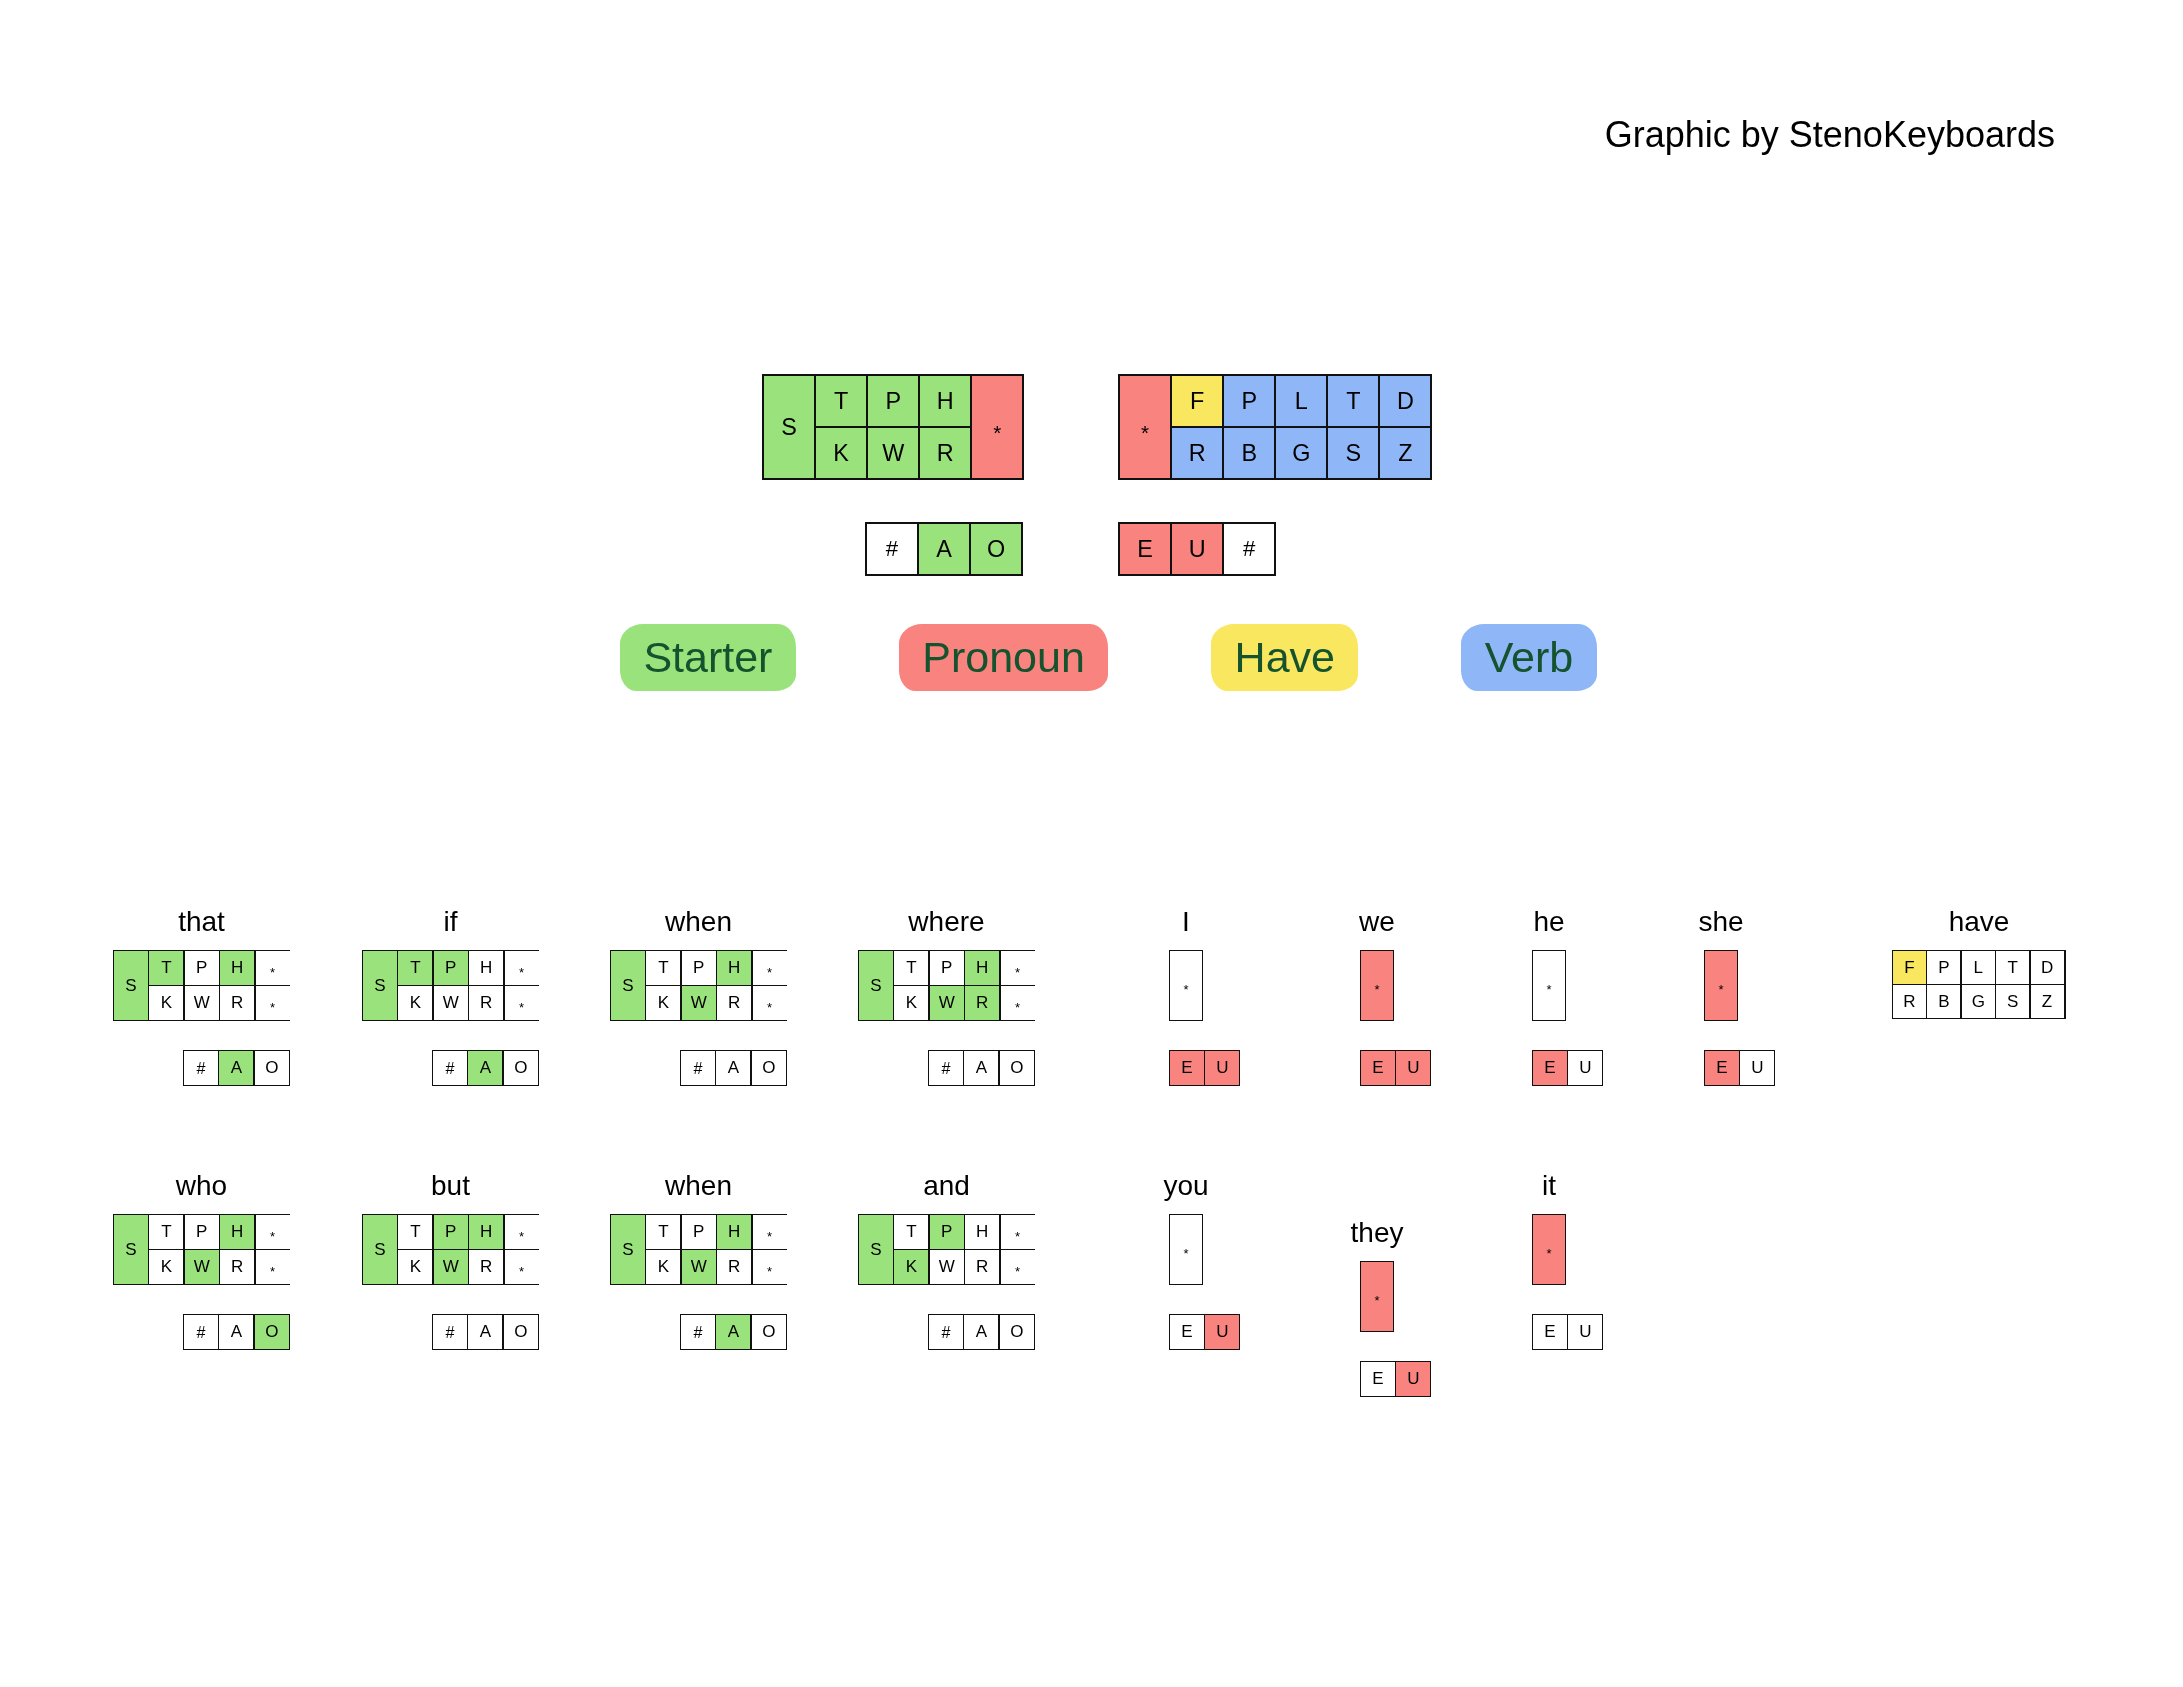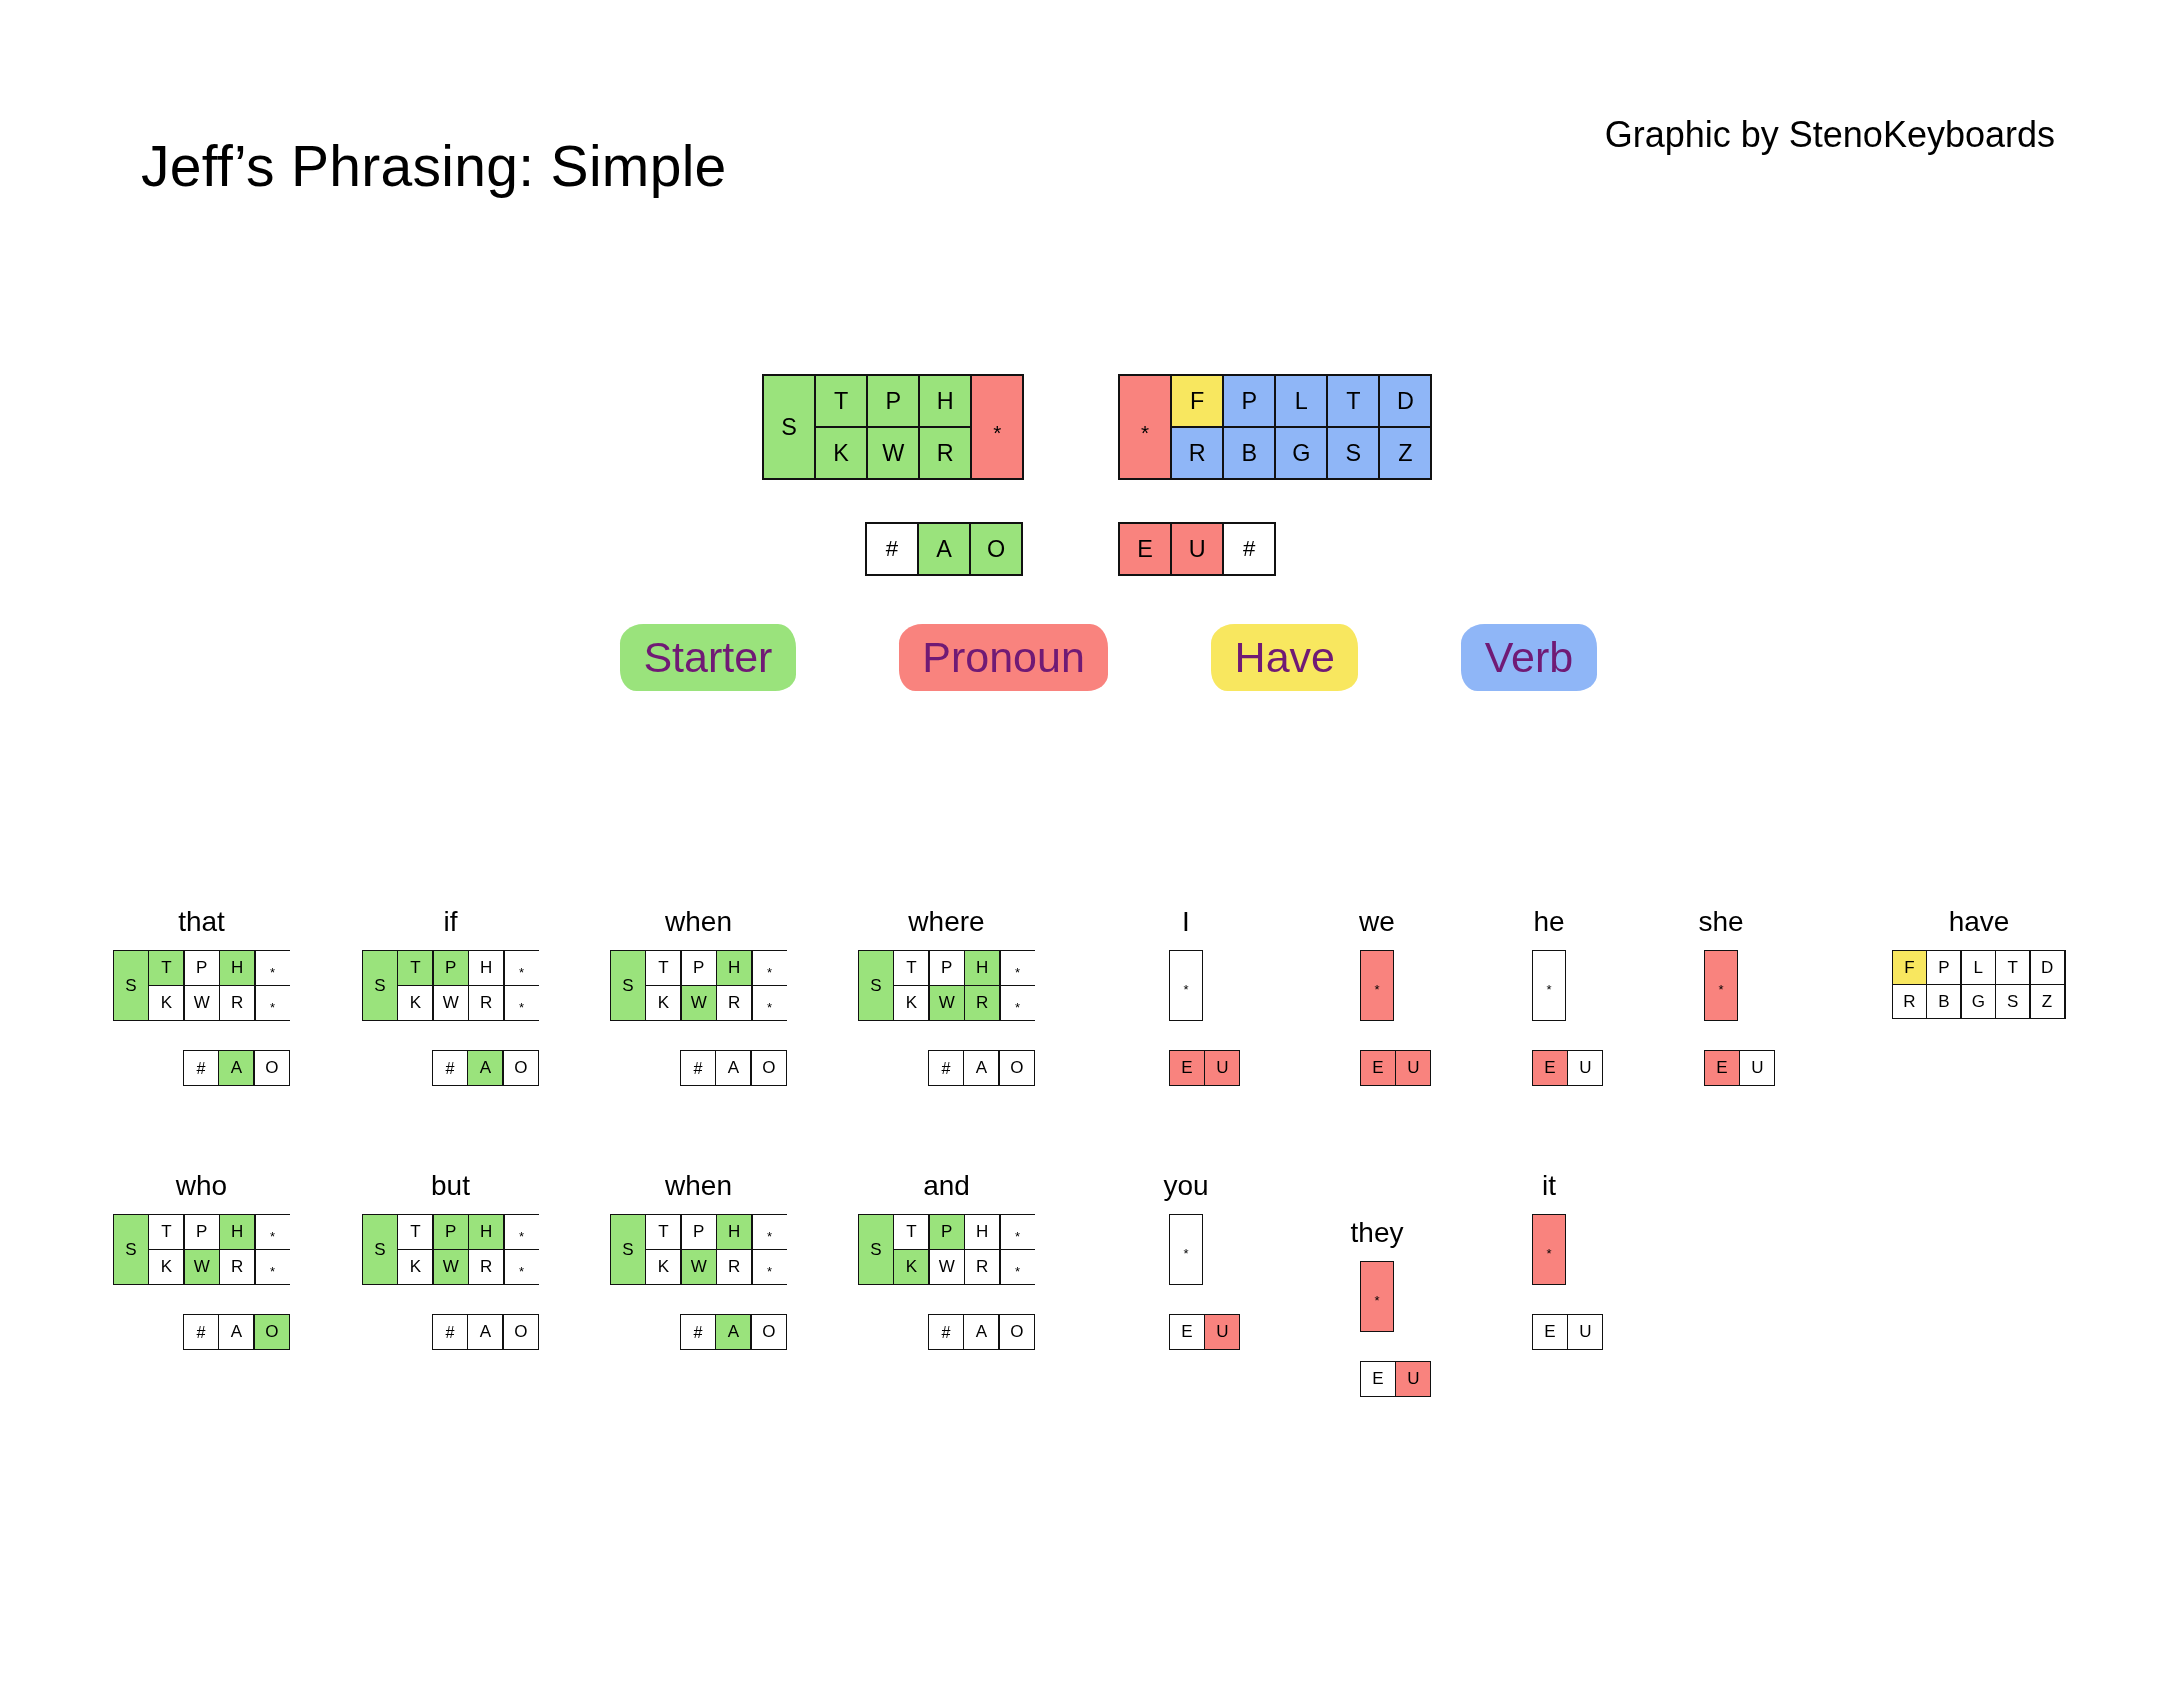--- a/index.html
+++ b/index.html
@@ -25,40 +25,39 @@
   .mini .star-label{font-size:13px;}
   
   .kb-left{left:762px;top:374px;grid-template-columns:repeat(5,50px);grid-template-rows:50px 50px;}
   .kb-right{left:1118px;top:374px;grid-template-columns:repeat(6,50px);grid-template-rows:50px 50px;}
   .vowels-left{left:865px;top:522px;grid-template-columns:repeat(3,50px);grid-template-rows:50px;}
   .vowels-right{left:1118px;top:522px;grid-template-columns:repeat(3,50px);grid-template-rows:50px;}
   .span2{grid-row:1/3;}
   
   .legend{left:620px;top:624px;display:flex;gap:103px;align-items:center;}
   .legend-item{
-    font-size:43px;font-weight:500;padding:9px 23.4px;color:#701a75;
+    font-size:43px;font-weight:500;padding:9px 23.4px;color:#14532d;
     border-radius:23.4px 18px 20.7px 16.5px / 19.3px 23.4px 16.5px 20.7px;
   }
   
   .word-card{position:absolute;}
   .word-label{height:44px;display:flex;align-items:flex-start;justify-content:center;
     font-size:28px;font-weight:500;white-space:nowrap;}
   .word-label.narrow{width:34px;}
   .mini-grid-left{grid-template-columns:repeat(5,34px);grid-template-rows:34px 34px;}
   .mini-grid-have{grid-template-columns:repeat(5,33px);grid-template-rows:33px 33px;}
   .mini-vowels{grid-template-columns:repeat(3,34px);grid-template-rows:34px;margin-left:70px;margin-top:29px;}
   .mini-eu{grid-template-columns:repeat(2,34px);grid-template-rows:34px;margin-top:29px;}
   .star-tall{width:32px;height:69px;border:1.4px solid #111;display:flex;align-items:center;
     justify-content:center;background:#fff;font-size:13px;}
 </style>
 </head>
 <body>
 
 <div id="canvas">
-  <h1 class="abs page-title">Jeff’s Phrasing: Simple</h1>
   <div class="abs credit">Graphic by StenoKeyboards</div>
 
   <div class="abs block big kb-left" id="kb-left">
       <div class="key span2" style="background: rgb(154, 227, 124); grid-column: 1;">
         <span class="klabel">S</span>
       </div>
       <div class="key" style="background: rgb(154, 227, 124); grid-area: 1 / 2;">
         <span class="klabel">T</span>
       </div>
       <div class="key" style="background: rgb(154, 227, 124); grid-area: 1 / 3;">

